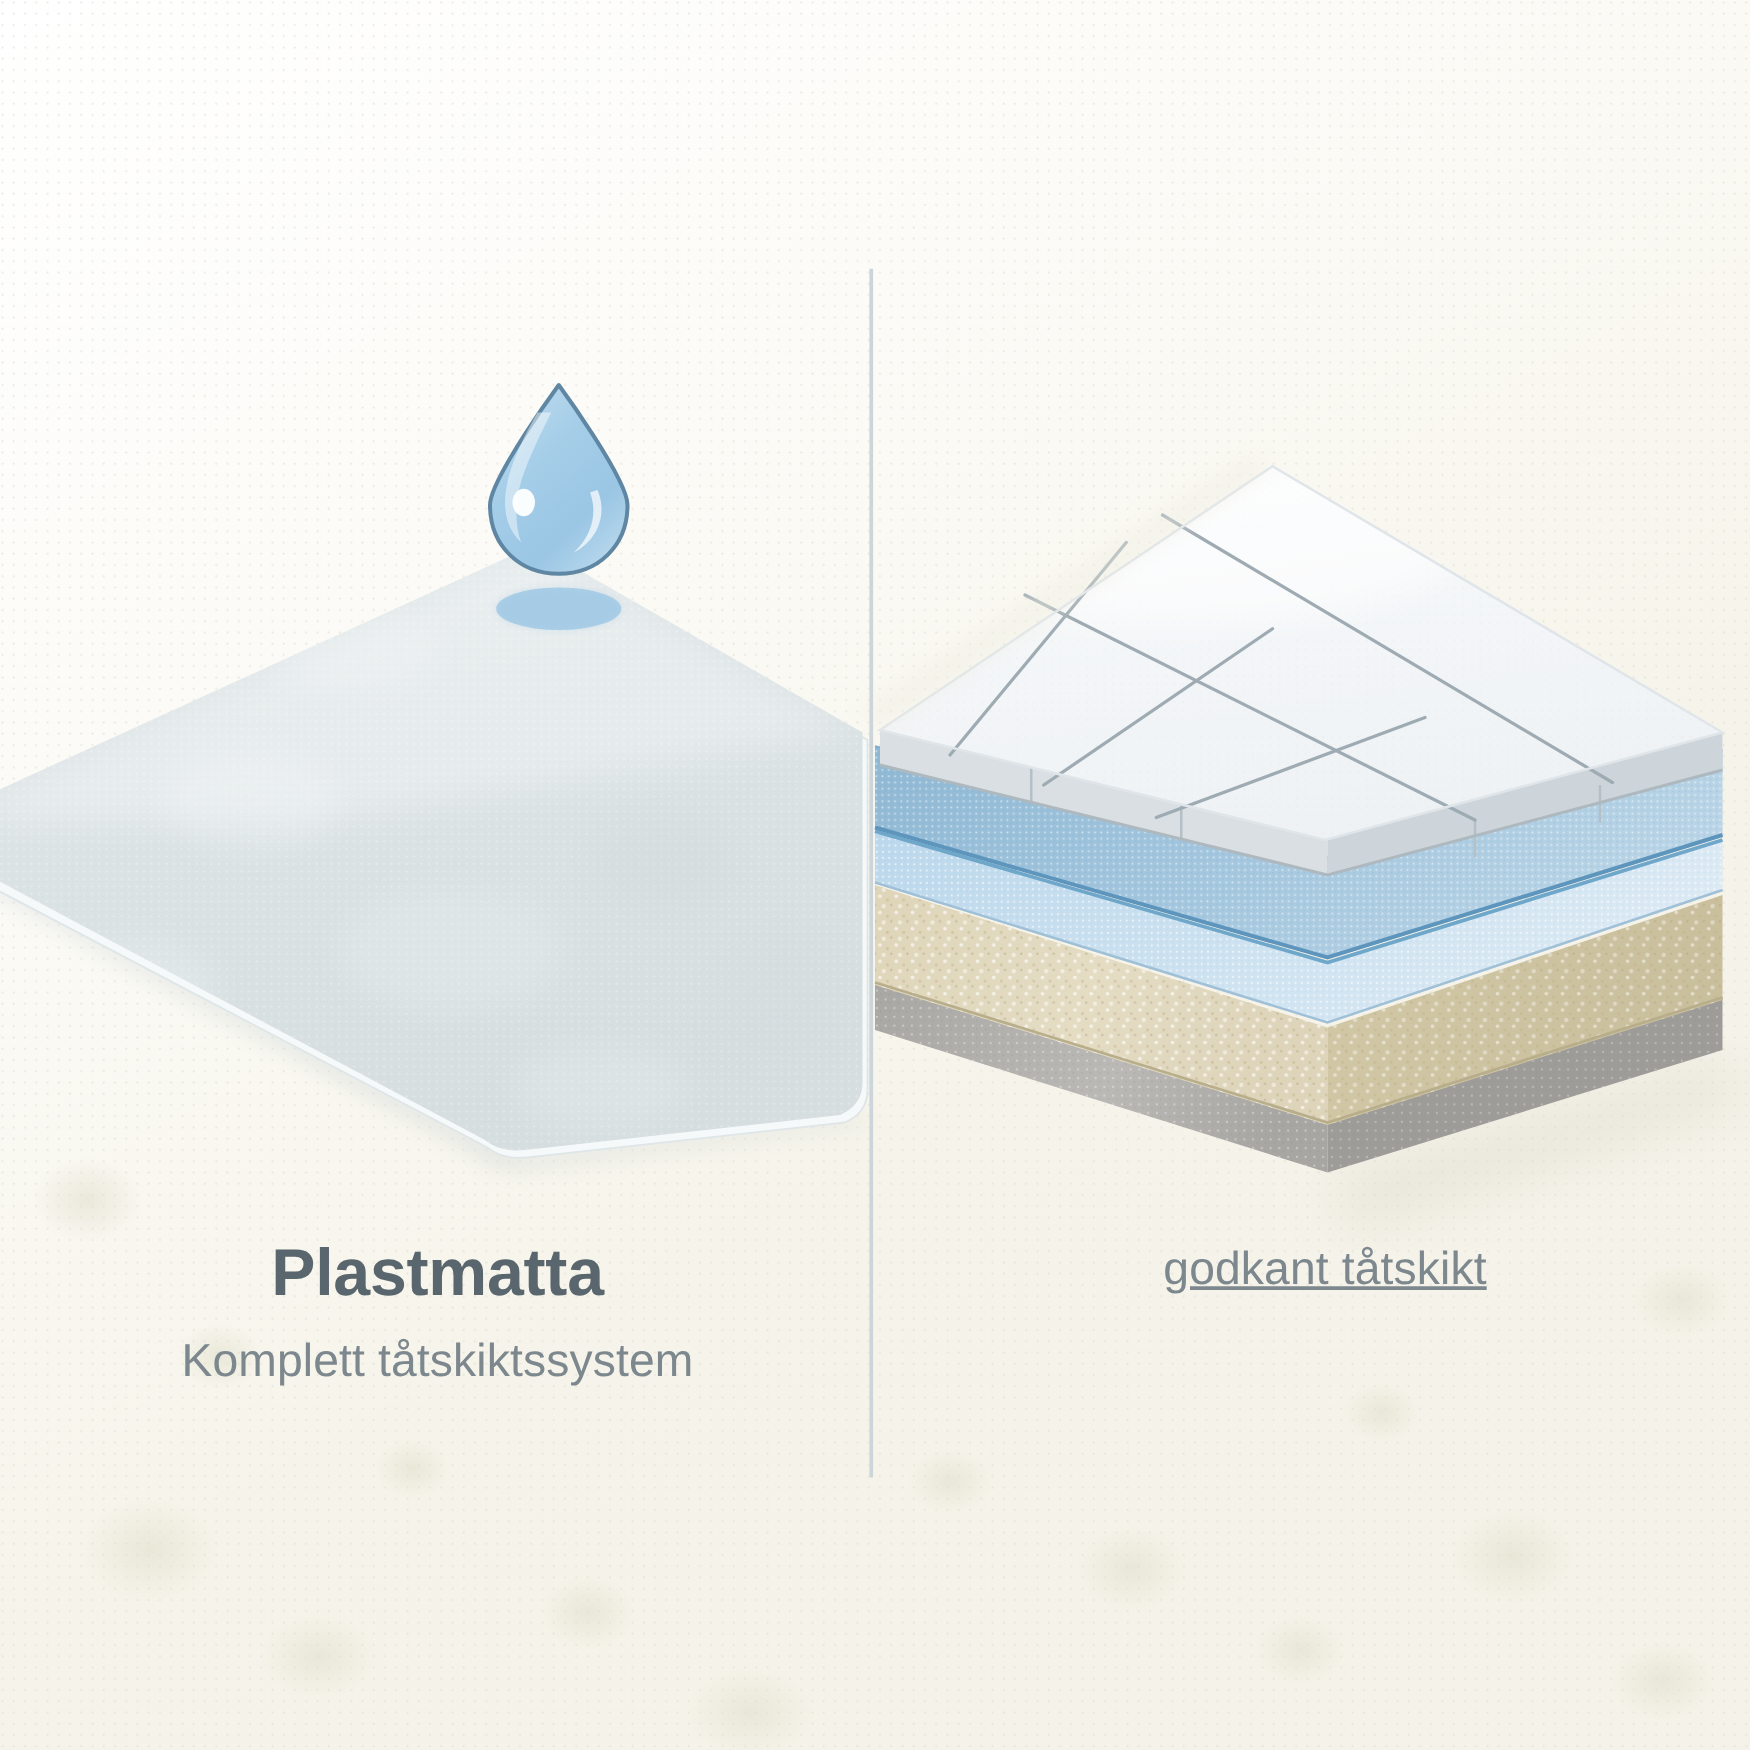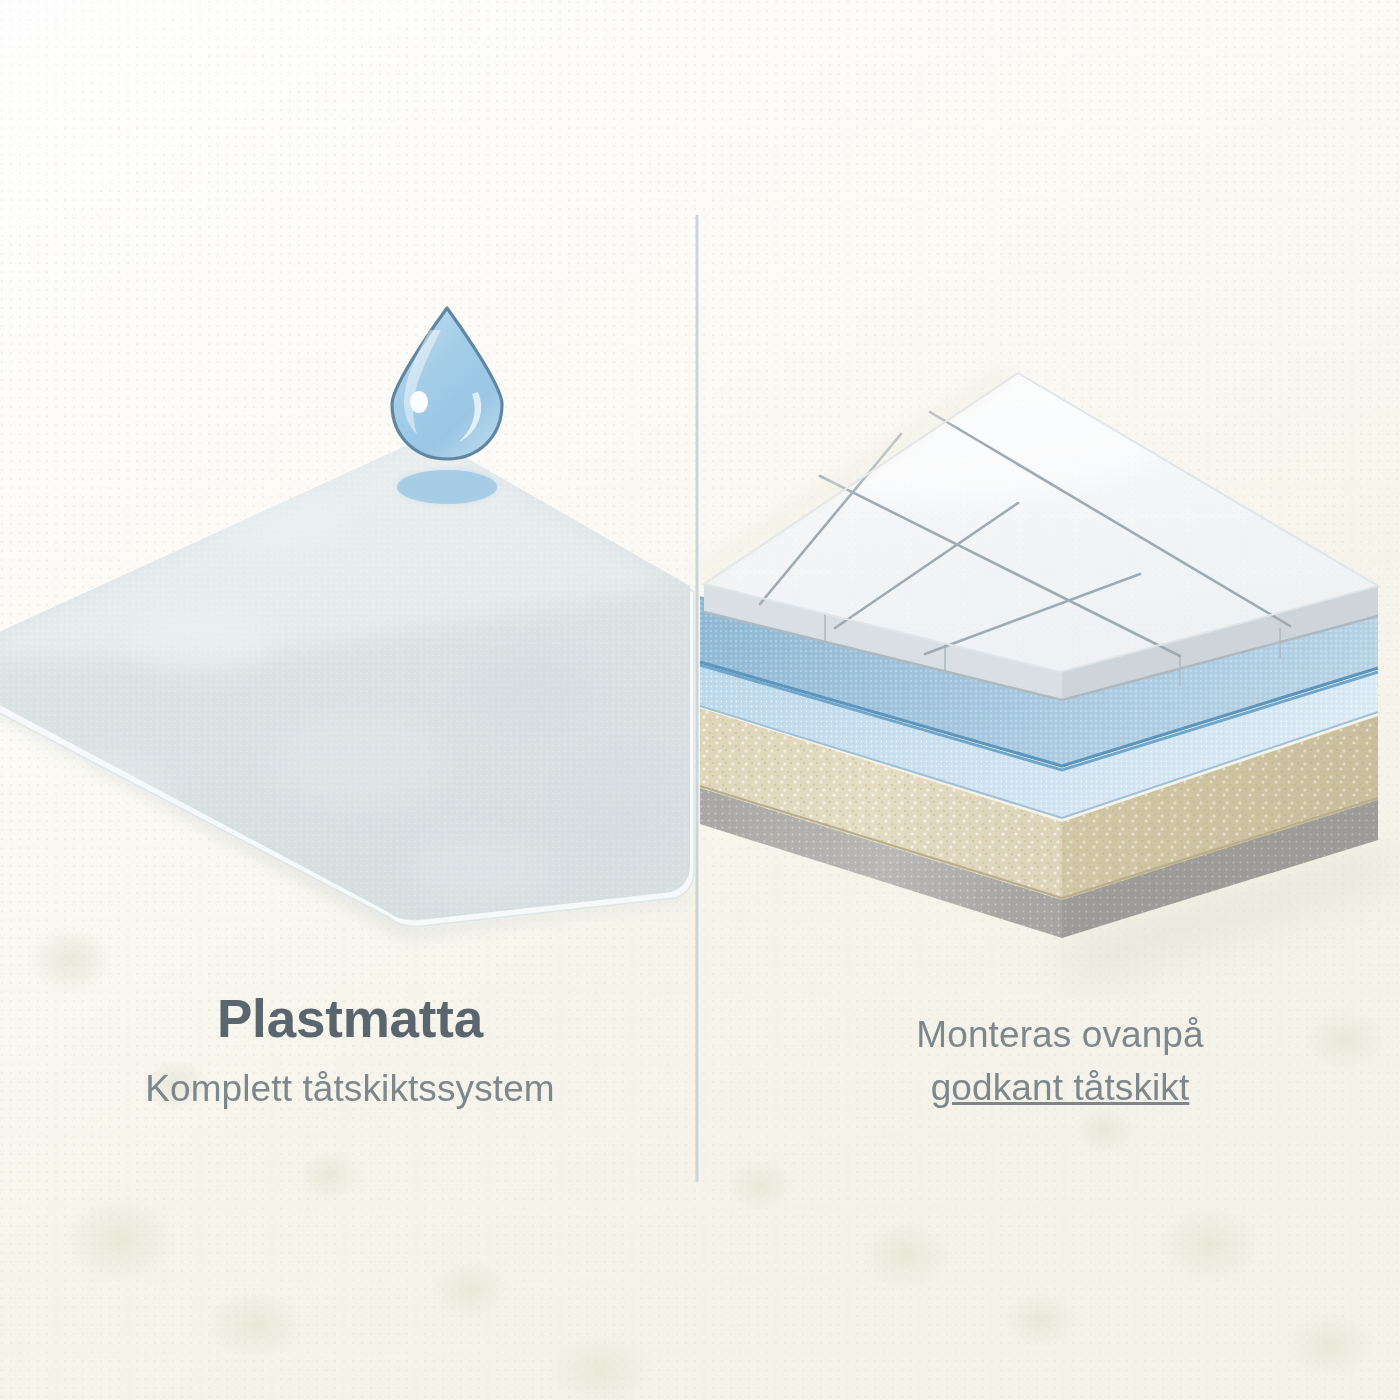--- a/index.html
+++ b/index.html
@@ -310,17 +310,16 @@
 
     <line x1="697" y1="215" x2="697" y2="1182" stroke="#ccd5d9" stroke-width="3"></line>
   </svg>
 
   <div class="caption" id="left-caption">
     <div class="cap-title">Plastmatta</div>
     <div class="cap-sub">Komplett tåtskiktssystem</div>
   </div>
 
   <div class="caption" id="right-caption">
-    <div class="cap-sub">Monteras ovanpå</div>
     <div class="cap-sub" style="margin-top:6px;text-decoration:underline;">godkant tåtskikt</div>
   </div>
 
 </div>
 
 </body></html>

